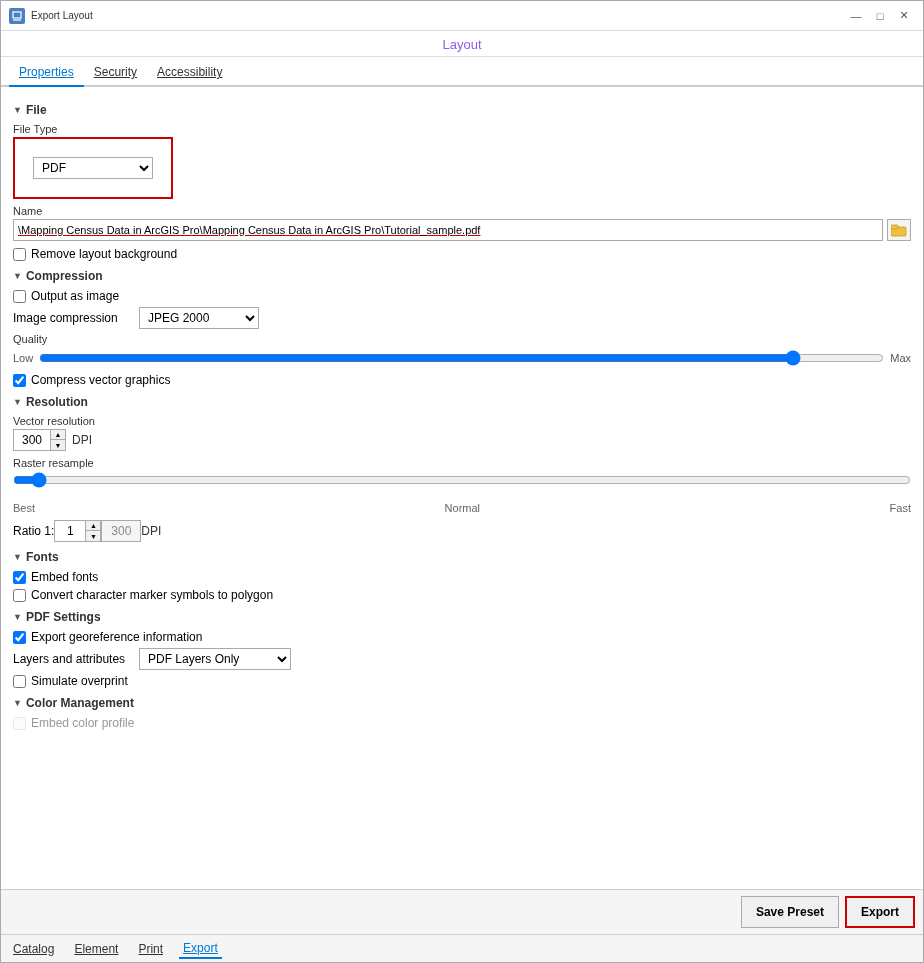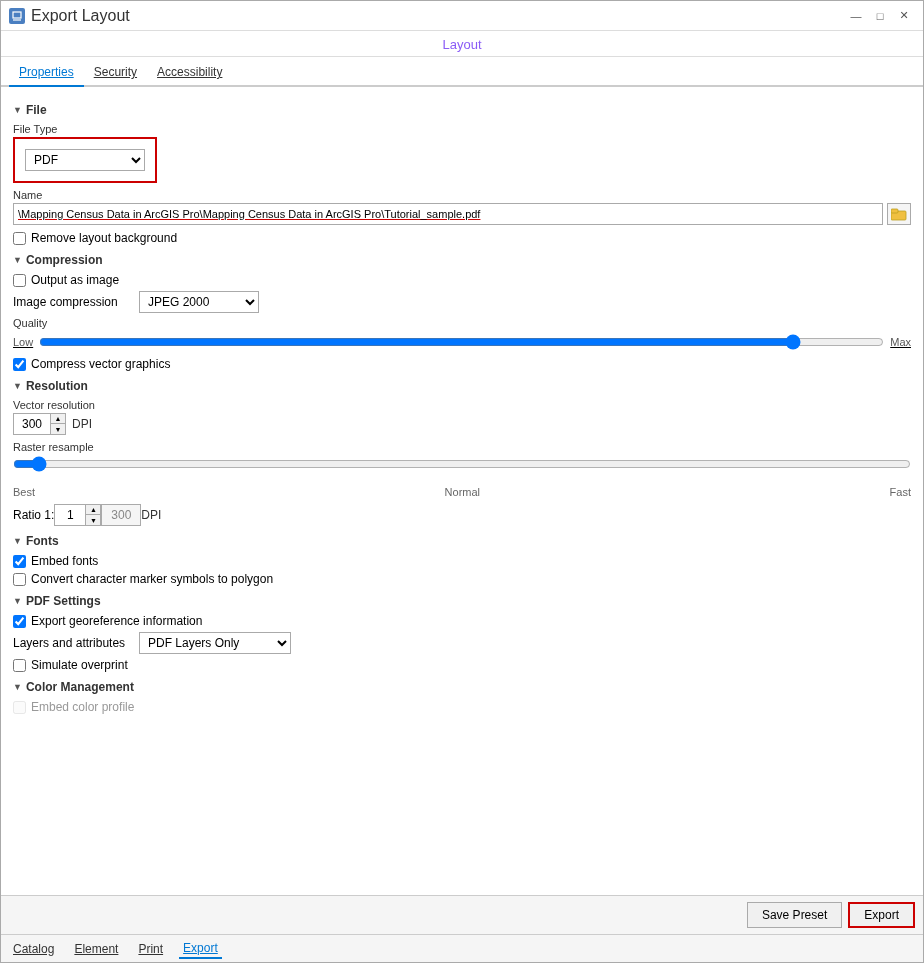--- a/index.html
+++ b/index.html
@@ -44,21 +44,21 @@
       background: #4a7fc1;
       border-radius: 2px;
       display: flex;
       align-items: center;
       justify-content: center;
       color: white;
       font-size: 10px;
     }
 
     .title-bar-title {
-      font-size: 16px;
+      font-size: 10px;
       color: #333;
     }
 
     .title-bar-controls {
       display: flex;
       gap: 2px;
     }
 
     .title-btn {
       width: 22px;
@@ -133,21 +133,21 @@
     .form-label {
       font-size: 11px;
       color: #333;
       margin-bottom: 2px;
       display: block;
     }
 
     .file-type-box {
       border: 2px solid #c00;
       display: inline-block;
-      padding: 10px;
+      padding: 18px;
     }
 
     select {
       border: 1px solid #aaa;
       background: #fff;
       padding: 2px 4px;
       font-size: 12px;
       height: 22px;
       cursor: pointer;
     }
@@ -292,21 +292,22 @@
       gap: 6px;
       background: #f5f5f5;
     }
 
     .btn {
       padding: 4px 14px;
       border: 1px solid #aaa;
       background: #f0f0f0;
       cursor: pointer;
       font-size: 12px;
-      height: 26px;
+      height: 32px;
+      font-weight: bold;
     }
 
     .btn-export {
       border: 2px solid #c00;
       background: #f0f0f0;
     }
 
     .taskbar {
       border-top: 1px solid #ccc;
       background: #f5f5f5;
@@ -434,21 +435,21 @@
         <option>JPEG 2000</option>
         <option>JPEG</option>
         <option>LZW</option>
         <option>None</option>
       </select>
     </div>
 
     <div class="form-row">
       <div class="form-label">Quality</div>
       <div class="slider-container quality-slider">
-        <div style="display:flex; align-items:center; gap:6px;text-decoration:underline;">
+        <div style="display:flex; align-items:center; gap:6px;">
           <span style="font-size:11px; color:#555; min-width:20px;">Low</span>
           <input type="range" min="0" max="100" value="90" style="flex: 1 1 0%;">
           <span style="font-size:11px; color:#555; min-width:20px;">Max</span>
         </div>
       </div>
     </div>
 
     <div class="checkbox-row">
       <input type="checkbox" id="compressVector" checked="" style="">
       <label for="compressVector">Compress vector graphics</label>

